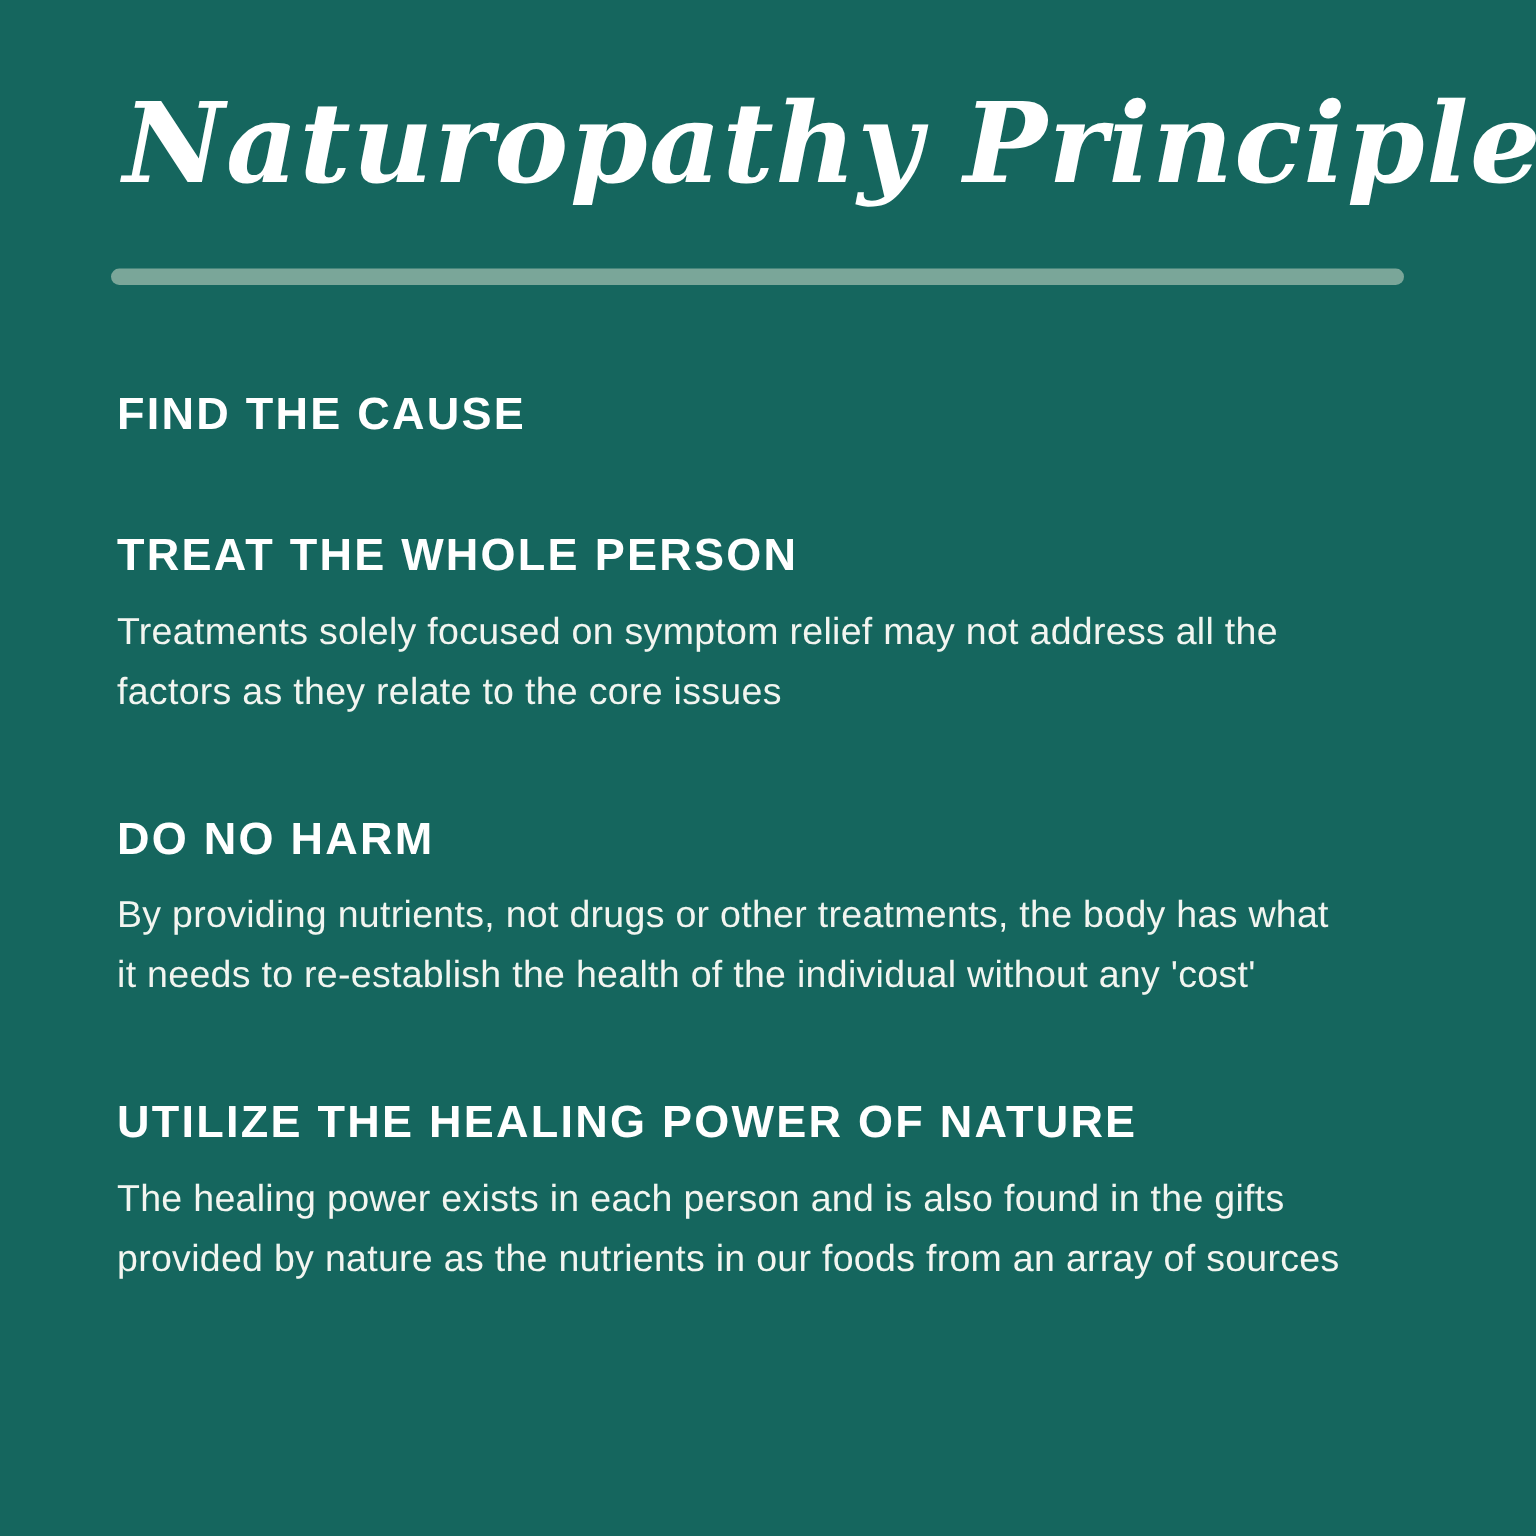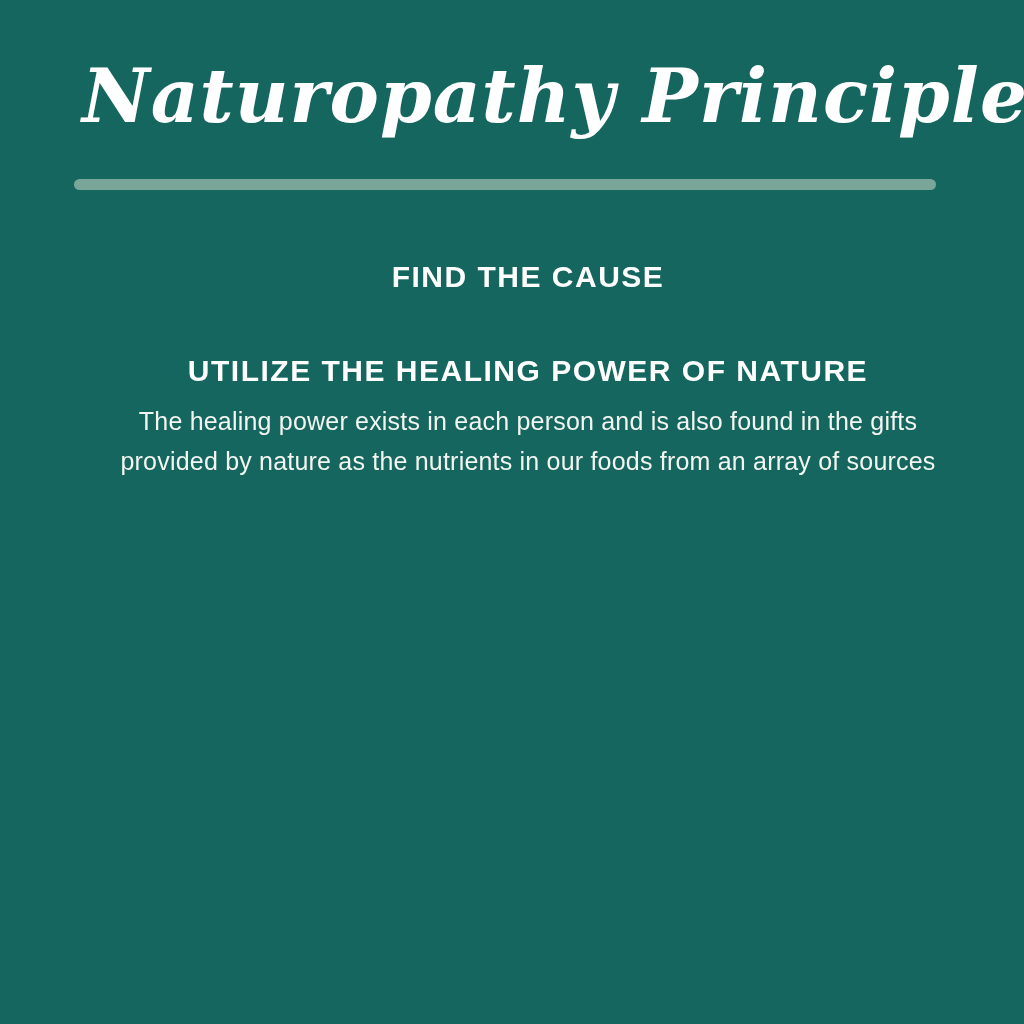--- a/index.html
+++ b/index.html
@@ -42,21 +42,20 @@
     border-radius: 6px;
     background: var(--divider);
     margin-top: 38px;
     margin-left: -4px;
   }
   .sections {
     display: flex;
     flex-direction: column;
     gap: 64px;
     margin-top: 72px;
-    text-align: center;
   }
   .section-heading {
     font-size: 30px;
     font-weight: 700;
     letter-spacing: 1.5px;
     line-height: 1;
     color: var(--heading);
     white-space: nowrap;
   }
   .section-body {
@@ -78,21 +77,31 @@
   <h1 class="title">Naturopathy Principles</h1>
 
   <div class="divider"></div>
 
   <div class="sections">
 
     <div class="section">
       <div class="section-heading">FIND THE CAUSE</div>
     </div>
 
+    <div class="section">
+      <div class="section-heading">TREAT THE WHOLE PERSON</div>
+      <div class="section-body">Treatments solely focused on symptom relief may not address all the
+factors as they relate to the core issues</div>
+    </div>
 
+    <div class="section">
+      <div class="section-heading">DO NO HARM</div>
+      <div class="section-body">By providing nutrients, not drugs or other treatments, the body has what
+it needs to re-establish the health of the individual without any 'cost'</div>
+    </div>
 
     <div class="section">
       <div class="section-heading">UTILIZE THE HEALING POWER OF NATURE</div>
       <div class="section-body">The healing power exists in each person and is also found in the gifts
 provided by nature as the nutrients in our foods from an array of sources</div>
     </div>
 
   </div>
 </div>
 

